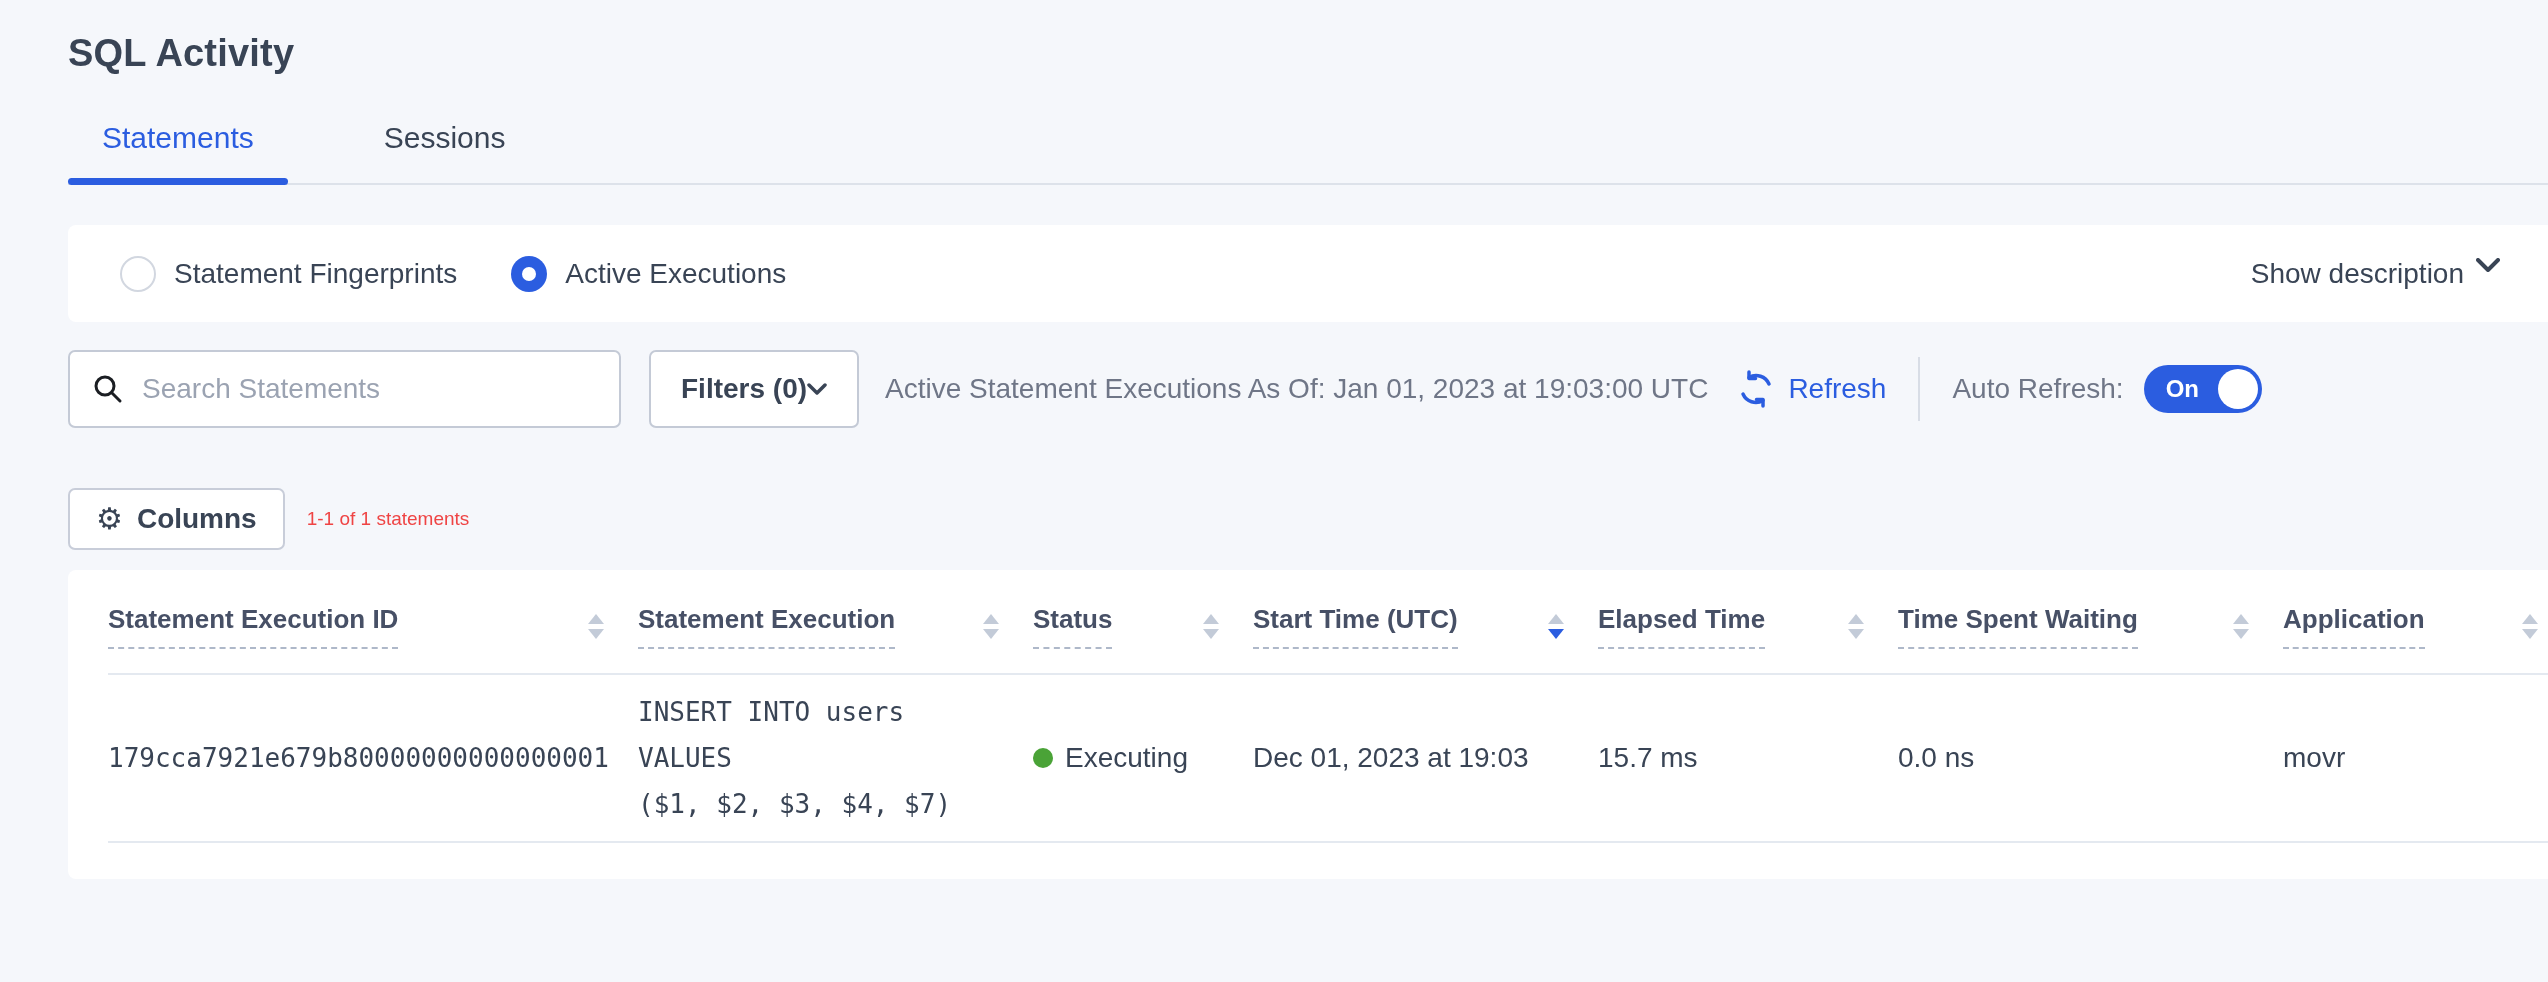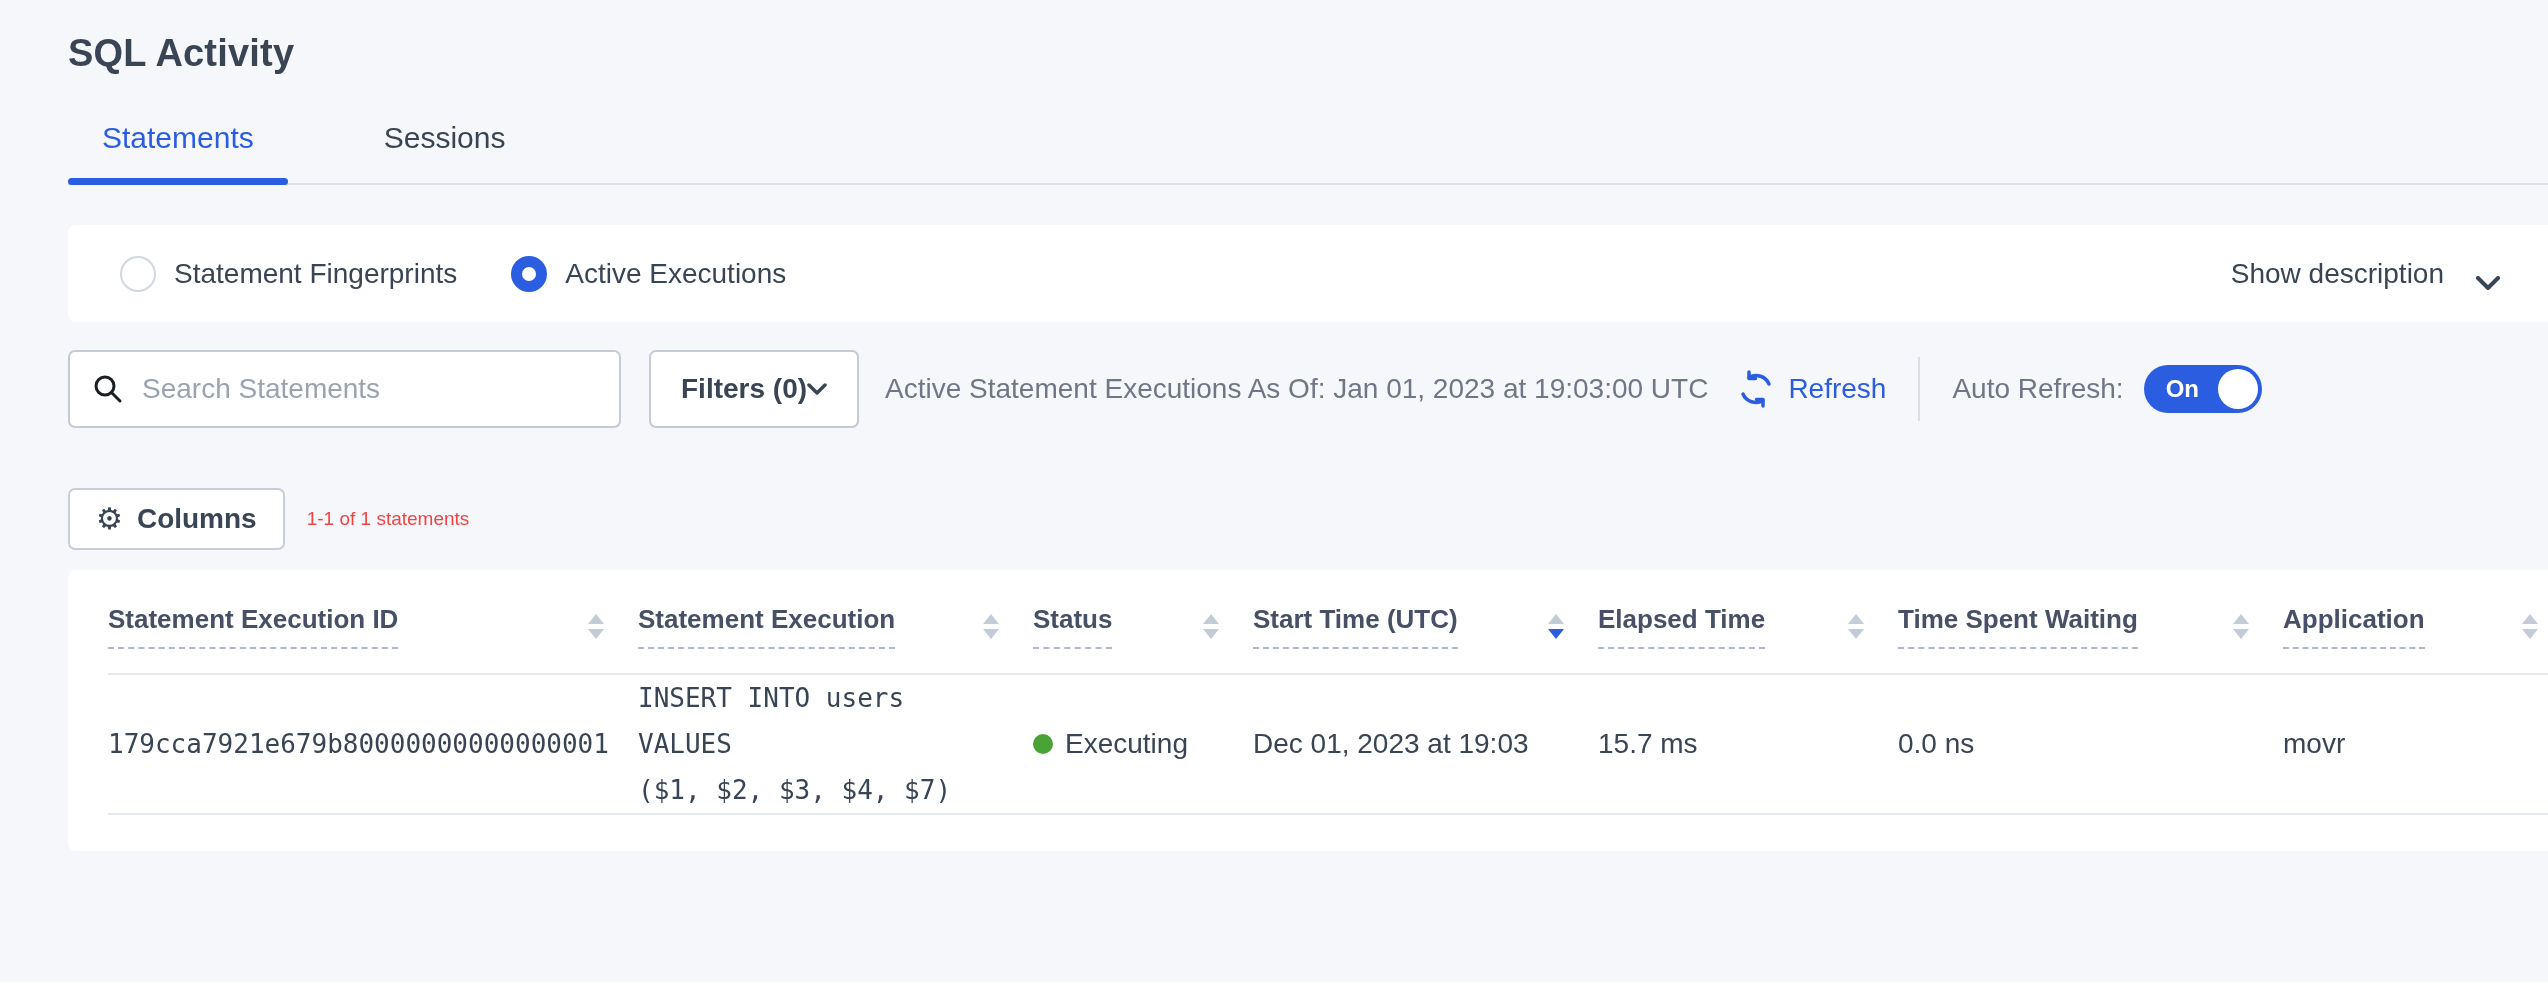--- a/index.html
+++ b/index.html
@@ -21,21 +21,21 @@
   .tab.active { color:#2b5de0; }
   .tab.active::after { content:""; position:absolute; left:0; right:0; bottom:-2px; height:7px; background:#2b5de0; border-radius:4px; }
 
   
   .view-card { margin-top:40px; width:2480px; height:97px; background:#fff; border-radius:8px 0 0 8px; display:flex; align-items:center; padding:0 48px 0 52px; }
   .radio-opt { display:flex; align-items:center; margin-right:54px; cursor:pointer; }
   .radio-circle { width:36px; height:36px; border-radius:50%; border:2px solid #d2d7e0; background:#fff; }
   .radio-circle.selected { border:none; background:#2b5de0; position:relative; }
   .radio-circle.selected::after { content:""; position:absolute; left:11px; top:11px; width:14px; height:14px; border-radius:50%; background:#fff; }
   .radio-label { margin-left:18px; font-size:28px; color:#394455; }
-  .show-desc { margin-left:auto; display:flex; align-items:flex-end; gap:32px; font-size:28px; color:#394455; cursor:pointer; }
+  .show-desc { margin-left:auto; display:flex; align-items:flex-start; gap:12px; font-size:28px; color:#394455; cursor:pointer; }
 
   
   .controls { margin-top:28px; display:flex; align-items:center; width:2480px; }
   .search-box { width:553px; height:78px; background:#fff; border:2px solid #c4cad6; border-radius:7px; display:flex; align-items:center; padding:0 22px; }
   .search-box input { border:none; outline:none; flex:1; font-size:28px; color:#394455; font-family:"Liberation Sans",sans-serif; margin-left:18px; background:transparent; }
   .search-box input::placeholder { color:#9ba3b2; }
   .filters-btn { margin-left:28px; height:78px; background:#fff; border:2px solid #c4cad6; border-radius:7px; display:flex; align-items:center; padding:0 30px; font-size:28px; font-weight:bold; color:#394455; cursor:pointer; }
   .asof { margin-left:26px; font-size:28px; color:#6f7687; white-space:nowrap; }
   .refresh { margin-left:28px; display:flex; align-items:center; gap:12px; color:#2b5de0; font-size:28px; cursor:pointer; white-space:nowrap; }
   .vdivider { width:2px; height:64px; background:#d8dde6; margin:0 32px; }
@@ -54,21 +54,21 @@
   .table-card { margin-top:20px; width:2480px; background:#fff; border-radius:8px 0 0 8px; padding:0 0 36px 40px; }
   table { width:100%; border-collapse:collapse; table-layout:fixed; }
   thead th { text-align:left; padding:34px 0 24px 0; border-bottom:2px solid #e4e9f0; vertical-align:bottom; cursor:pointer; }
   .th-inner { display:flex; align-items:center; }
   .th-label { font-size:26px; font-weight:bold; color:#475066; border-bottom:2px dashed #aeb8c9; padding-bottom:12px; }
   .sort { display:flex; flex-direction:column; gap:5px; margin-left:auto; margin-right:34px; }
   .sort.last { margin-right:10px; }
   .tri-up { width:0; height:0; border-left:8px solid transparent; border-right:8px solid transparent; border-bottom:10px solid #c3cbd8; }
   .tri-down { width:0; height:0; border-left:8px solid transparent; border-right:8px solid transparent; border-top:10px solid #c3cbd8; }
   .tri-down.active { border-top-color:#2b5de0; }
-  tbody td { height:140px; border-bottom:2px solid #e4e9f0; vertical-align:middle; font-size:28px; color:#394455; padding-right:30px; }
+  tbody td { height:168px; border-bottom:2px solid #e4e9f0; vertical-align:middle; font-size:28px; color:#394455; padding-right:30px; }
   .mono { font-family:"DejaVu Sans Mono", monospace; font-size:26px; }
   .stmt-line { line-height:46px; }
   .status-cell { display:flex; align-items:center; gap:12px; }
   .status-dot { width:20px; height:20px; border-radius:50%; background:#4aa337; flex:0 0 auto; }
 
   svg { display:block; }
 </style>
 </head>
 <body>
 

